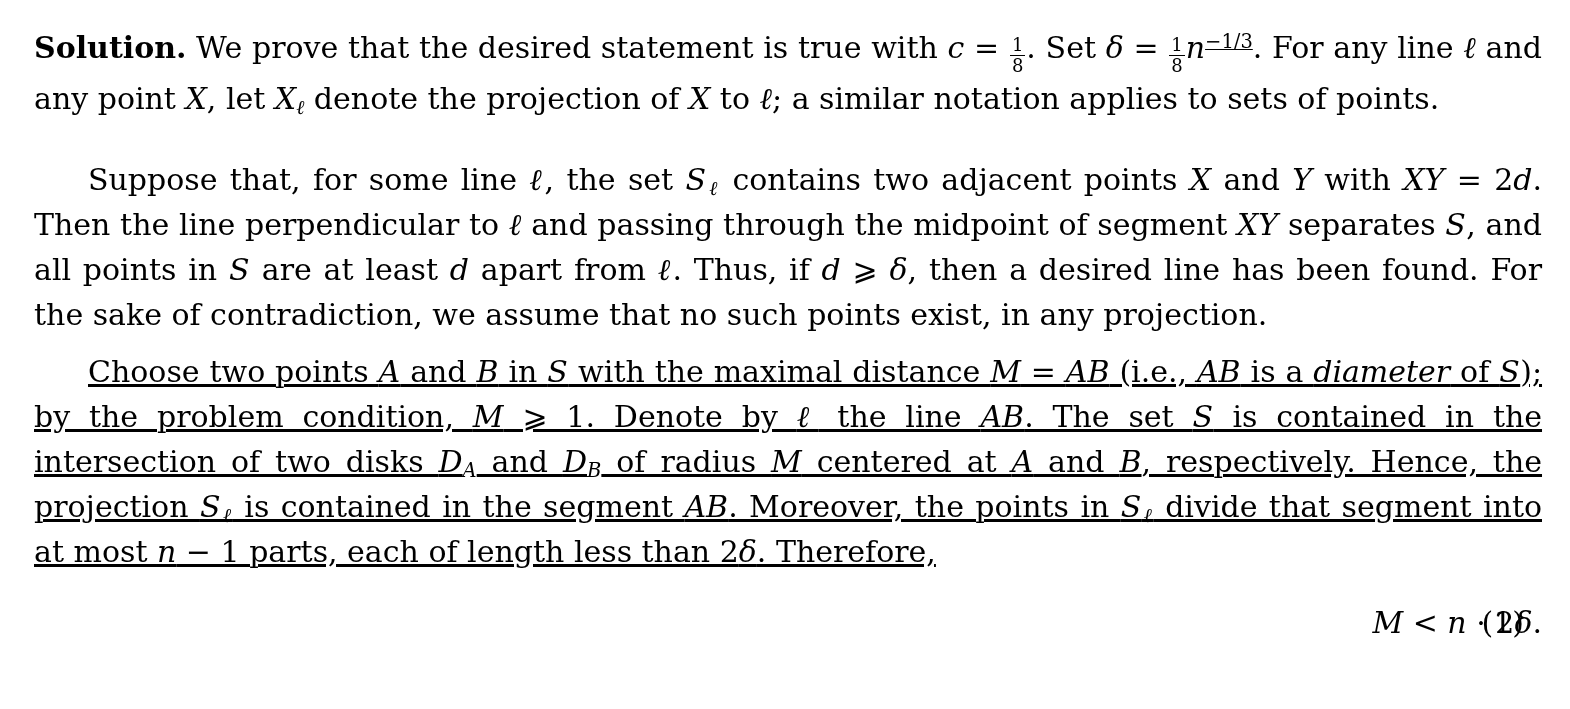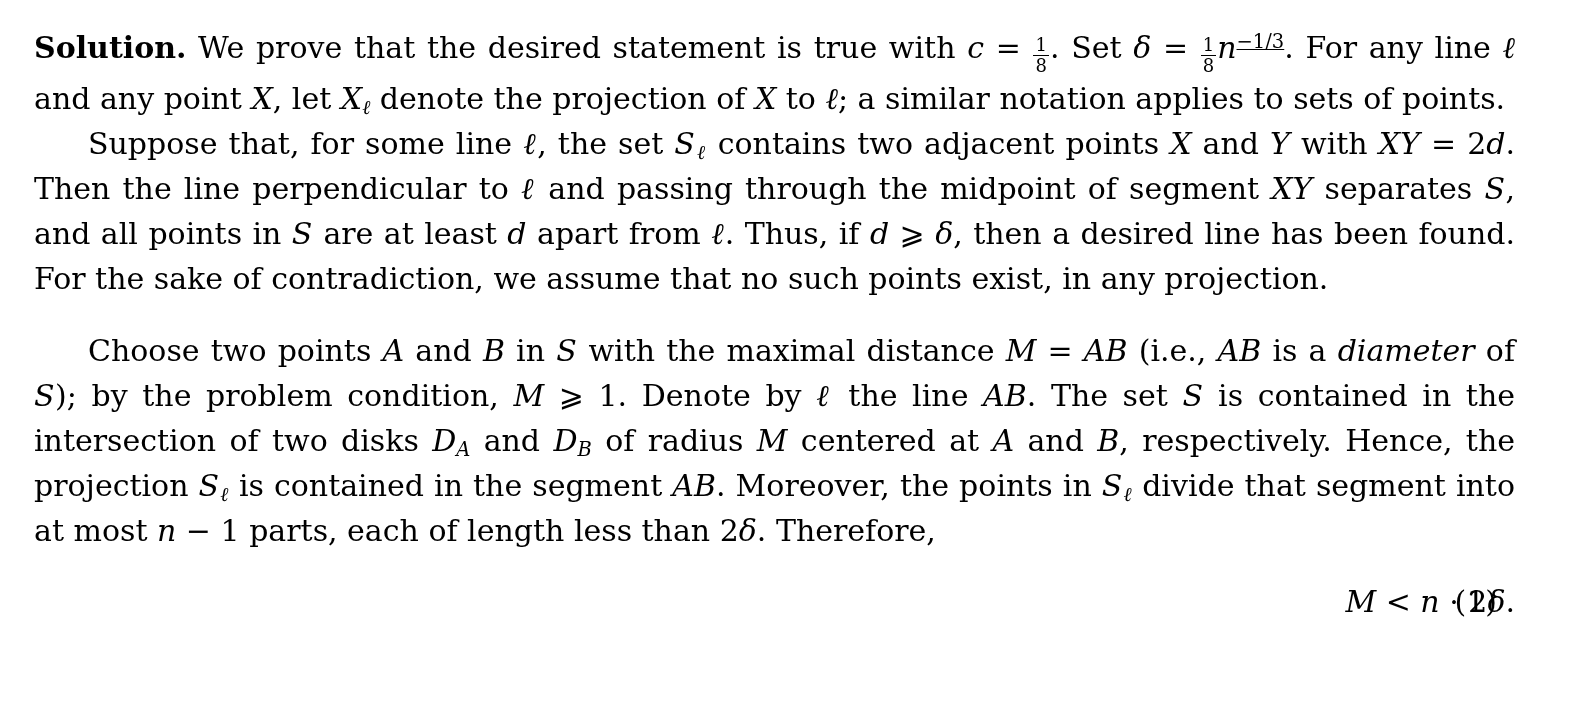--- a/index.html
+++ b/index.html
@@ -8,33 +8,33 @@
     background: #ffffff;
   }
   .page {
     position: relative;
     box-sizing: border-box;
     width: 1570px;
     height: 709px;
     overflow: hidden;
     background: #ffffff;
     color: #000000;
-    padding: 25px 55px 0 34px;
+    padding: 25px 28px 0 34px;
     font-family: "DejaVu Serif", "Liberation Serif", serif;
     font-size: 30px;
     line-height: 45px;
   }
   p.para {
     margin: 0;
     text-align: justify;
     text-justify: inter-word;
     hyphens: none;
   }
-  p.indent { text-indent: 54px; }
-  p.gap    { margin-top: 27px; }
+  p.indent { text-indent: 54px; margin-top: 36px; }
+  p.gap    { margin-top: 12px; text-decoration: underline; }
 
   .rm  { font-style: normal; }
   .bf  { font-weight: bold; }
   .it  { font-style: italic; }
   .em  { font-style: italic; }
   .cal { font-style: italic; letter-spacing: 0.5px; }
 
   .sub {
     font-size: 65%;
     font-style: italic;

